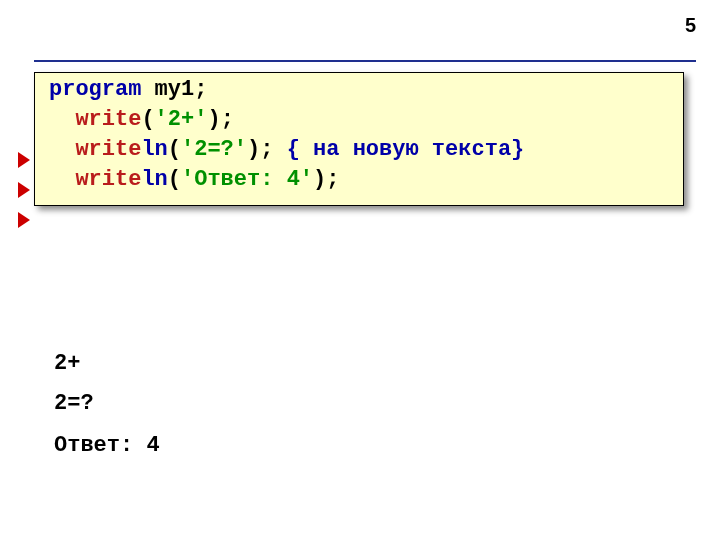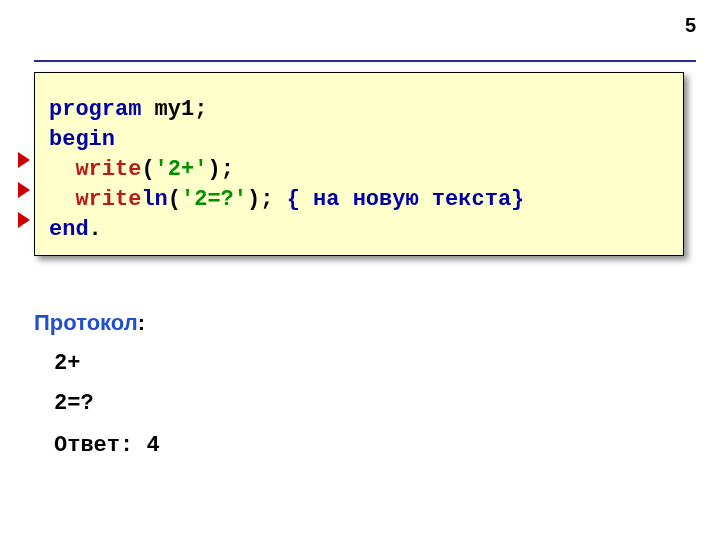--- a/index.html
+++ b/index.html
@@ -42,21 +42,21 @@
     border-top: 2px solid #1f2f8f;
   }
   .code-box {
     position: absolute;
     left: 34px;
     top: 72px;
     width: 650px;
     background: #ffffcc;
     border: 1px solid #000;
     box-shadow: 4px 4px 6px rgba(0,0,0,0.45);
-    padding: 22px 14px 10px 14px;
+    padding: 2px 14px 10px 14px;
     box-sizing: border-box;
     font-family: "Courier New", monospace;
     font-size: 22px;
     font-weight: bold;
     line-height: 30px;
     color: #000;
   }
   .code-line { white-space: pre; }
   .kw   { color: #0000a8; }  
   .name { color: #000; }
@@ -104,31 +104,27 @@
 <body>
 
 <div class="slide">
 
   <div class="page-number">5</div>
 
   <div class="rule"></div>
 
   <div class="code-box">
     <div class="code-line"><span class="kw">program</span><span class="name"> my1</span><span>;</span></div>
-    <div class="code-line"><span class="kw">begin</span></div>
     <div class="code-line"><span class="indent"></span><span class="rd">write</span><span>(</span><span class="gr">'2+'</span><span>)</span><span>;</span></div>
     <div class="code-line"><span class="indent"></span><span class="rd">write</span><span class="kw">ln</span><span>(</span><span class="gr">'2=?'</span><span>)</span><span>;</span> <span class="cmt">{ на новую текста}</span></div>
-    <div class="code-line"><span class="kw">end</span><span>.</span></div>
+    <div class="code-line"><span class="indent"></span><span class="rd">write</span><span class="kw">ln</span><span>(</span><span class="gr">'Ответ: 4'</span><span>)</span><span>;</span></div>
   </div>
 
   <div class="arrow a1"></div>
   <div class="arrow a2"></div>
   <div class="arrow a3"></div>
 
-  <div class="protocol-label">
-    <span class="pword">Протокол</span><span class="colon">:</span>
-  </div>
 
   <div class="output out1">2+</div>
   <div class="output out2">2=?</div>
   <div class="output out3">Ответ: 4</div>
 
 </div>
 
 </body></html>

